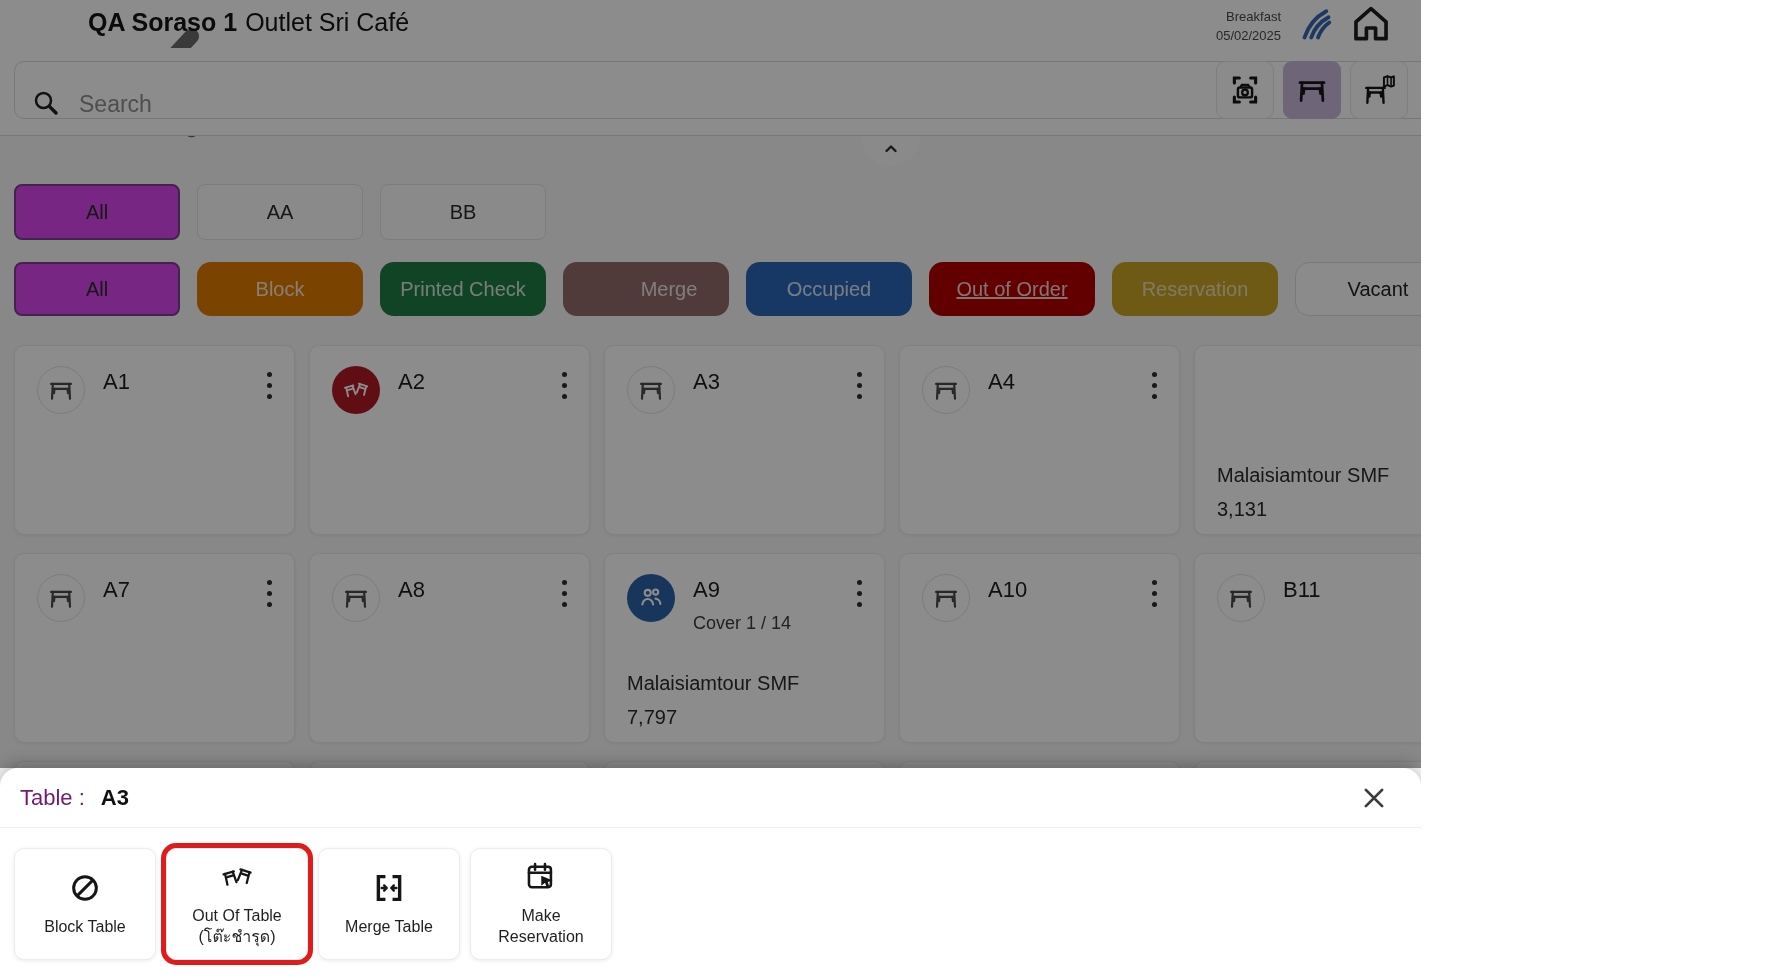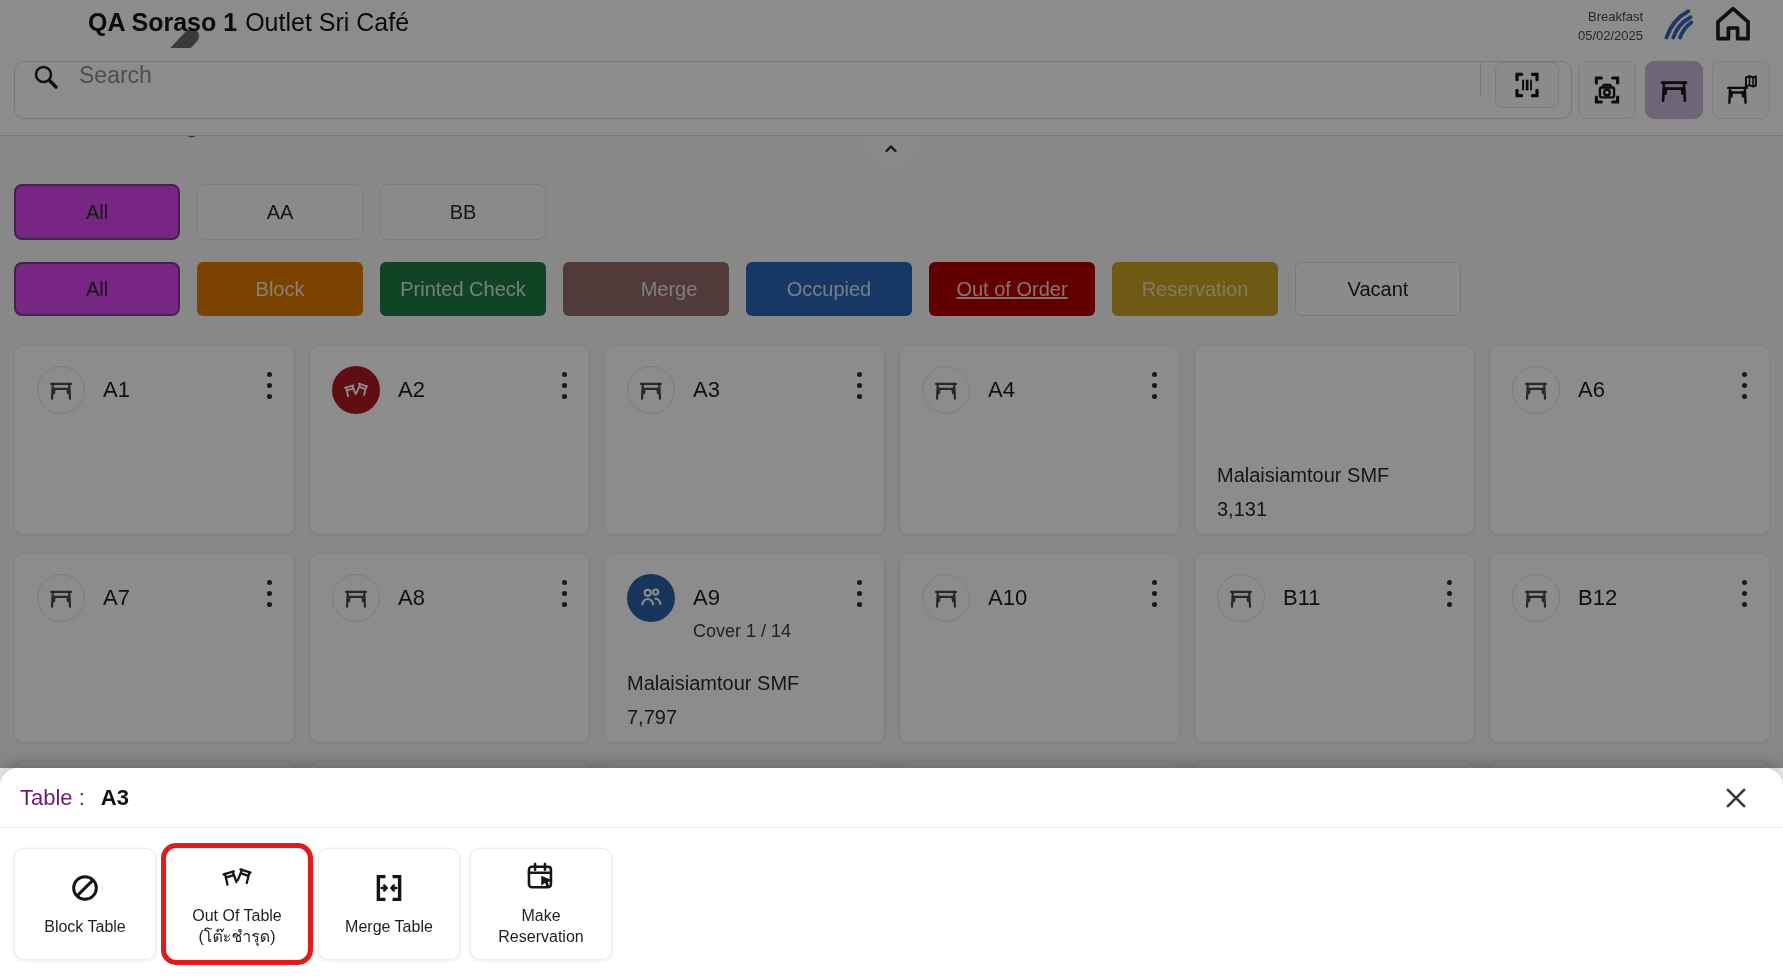--- a/index.html
+++ b/index.html
@@ -1,35 +1,35 @@
 <!DOCTYPE html>
 <html><head>
 <meta charset="utf-8">
 <style>
   * { margin:0; padding:0; box-sizing:border-box; }
   html,body { width:1783px; height:978px; }
   body { font-family:"Liberation Sans", sans-serif; background:#fff; overflow:hidden; }
-  #app { position:relative; width:1783px; height:978px; background:#f7f7f7; overflow:hidden; }
+  #app { position:relative; width:1421px; height:978px; background:#f7f7f7; overflow:hidden; }
 
   
   .header { position:absolute; top:0; left:0; width:100%; height:48px; background:#fff; z-index:1; }
   .back-btn { position:absolute; left:26px; top:8px; width:32px; height:32px; color:#6b6b6b; cursor:pointer; }
   .title { position:absolute; left:88px; top:8px; font-size:25px; color:#141414; white-space:nowrap; }
   .title .t-bold { font-weight:bold; }
   .title .t-reg { font-weight:normal; margin-left:8px; }
   .hdr-right { position:absolute; right:28px; top:2px; display:flex; align-items:center; gap:16px; }
   .period-block { text-align:right; line-height:1.5; padding-top:4px; }
   .period-block .p1 { font-size:13px; color:#4a4a4a; }
   .period-block .p2 { font-size:13px; color:#4a4a4a; }
   .logo { width:36px; height:40px; }
   .home-btn { width:44px; height:44px; color:#1e1e1e; cursor:pointer; }
 
   
   .search-band { position:absolute; top:48px; left:0; width:100%; height:88px; background:#fff; border-bottom:1px solid #dadada; z-index:1; }
-  .search-box { position:absolute; left:14px; top:13px; width:1558px; height:58px; background:#fff; border:1.5px solid #d9d9d9; border-radius:10px; display:flex; align-items:flex-start; padding:0 12px 0 16px; }
+  .search-box { position:absolute; left:14px; top:13px; width:1558px; height:58px; background:#fff; border:1.5px solid #d9d9d9; border-radius:10px; display:flex; align-items:flex-end; padding:0 12px 0 16px; }
   .search-icon { width:30px; height:30px; color:#1f1f1f; flex:0 0 auto; }
   .search-input { flex:1; border:none; outline:none; font-size:23px; color:#333; margin-left:18px; font-family:"Liberation Sans",sans-serif; background:transparent; }
   .search-input::placeholder { color:#8f8f8f; }
   .search-sep { width:1px; height:34px; background:#e0e0e0; margin-right:14px; }
   .barcode-btn { width:64px; height:46px; border:1px solid #e3e3e3; border-radius:8px; background:#fdfdfd; display:flex; align-items:center; justify-content:center; color:#161616; cursor:pointer; }
   .barcode-btn svg { width:32px; height:32px; }
   .view-buttons { position:absolute; right:13px; top:13px; display:flex; gap:9px; }
   .view-btn { width:58px; height:58px; border-radius:9px; background:#fdfdfd; border:1px solid #e6e6e6; display:flex; align-items:center; justify-content:center; color:#161616; cursor:pointer; }
   .view-btn svg { width:34px; height:34px; }
   .view-btn.selected { background:#cbb9dc; border-color:#cbb9dc; }
@@ -37,40 +37,40 @@
   
   .notch { position:absolute; left:862px; top:136px; width:58px; height:30px; background:#fcfcfc; border-radius:0 0 29px 29px; display:flex; align-items:flex-start; justify-content:center; z-index:1; cursor:pointer; }
   .notch svg { width:24px; height:24px; color:#2e2e2e; }
 
   .pill { position:absolute; height:56px; width:166px; border-radius:8px; background:#fcfcfc; border:1px solid #e3e3e3; display:flex; align-items:center; justify-content:center; font-size:20px; color:#2b2b2b; cursor:pointer; }
   .pill.selected { border:2.5px solid #7b3f8f; background:#d946ef; }
   .zrow { top:184px; }
   .srow { top:262px; height:54px; }
   .pos-1{left:14px}.pos-2{left:197px}.pos-3{left:380px}.pos-4{left:563px}
   .pos-5{left:746px}.pos-6{left:929px}.pos-7{left:1112px}.pos-8{left:1295px}
-  .sf { border:none; color:rgba(255,255,255,.82); border-radius:6px; }
+  .sf { border:none; color:rgba(255,255,255,.82); border-radius:14px; }
   .sf-block    { background:#de7a00; }
   .sf-printed  { background:#1f7a44; }
   .sf-merge    { background:#936b6b;padding-left:46px; }
   .sf-occupied { background:#2b66b8; }
   .sf-ooo      { background:#b30000;text-decoration:underline; }
   .sf-reserv   { background:#c9a227; color:rgba(255,255,255,.65); }
   .sf-vacant   { background:#fdfdfd; border:1px solid #dddddd; color:#232323; }
 
   
   .card { position:absolute; width:281px; height:190px; background:#fff; border:1px solid #ececec; border-radius:10px; box-shadow:0 1px 3px rgba(0,0,0,.06); cursor:pointer; }
   .c1{left:14px}.c2{left:309px}.c3{left:604px}.c4{left:899px}.c5{left:1194px}.c6{left:1489px}
   .r1{top:345px}.r2{top:553px}.r3{top:761px}
   .card-head { position:absolute; top:20px; left:22px; right:14px; display:flex; align-items:flex-start; }
   .tcircle { width:48px; height:48px; border-radius:50%; display:flex; align-items:center; justify-content:center; flex:0 0 auto; }
   .tcircle.vacant { border:1px solid #e3e3e3; color:#4a4a4a; }
   .tcircle.occupied { background:#2d62a8; color:#fff; }
   .tcircle.oot { background:#b01826; color:#fff; }
   .tcircle svg { width:28px; height:28px; }
-  .tinfo { margin-left:18px; padding-top:3px;margin-top:8px; }
+  .tinfo { margin-left:18px; padding-top:3px; }
   .tname { font-size:22px; color:#1c1c1c; }
   .tcover { font-size:18px; color:#3d3d3d; margin-top:10px; }
   .kebab { margin-left:auto; display:flex; flex-direction:column; gap:6px; padding:6px 8px; cursor:pointer; }
   .kebab i { width:5px; height:5px; border-radius:50%; background:#2e2e2e; }
   .tguest { position:absolute; left:22px; top:118px; font-size:20px; color:#2b2b2b; }
   .tamount { position:absolute; left:22px; top:152px; font-size:20px; color:#2b2b2b; }
 
   
   .dim { position:absolute; left:0; top:0; width:100%; height:768px; background:rgba(0,0,0,.45); z-index:5; }
   .sheet { position:absolute; left:0; top:768px; width:100%; height:210px; background:#fff; border-radius:18px 18px 0 0; box-shadow:0 -4px 16px rgba(0,0,0,.25); z-index:10; }

